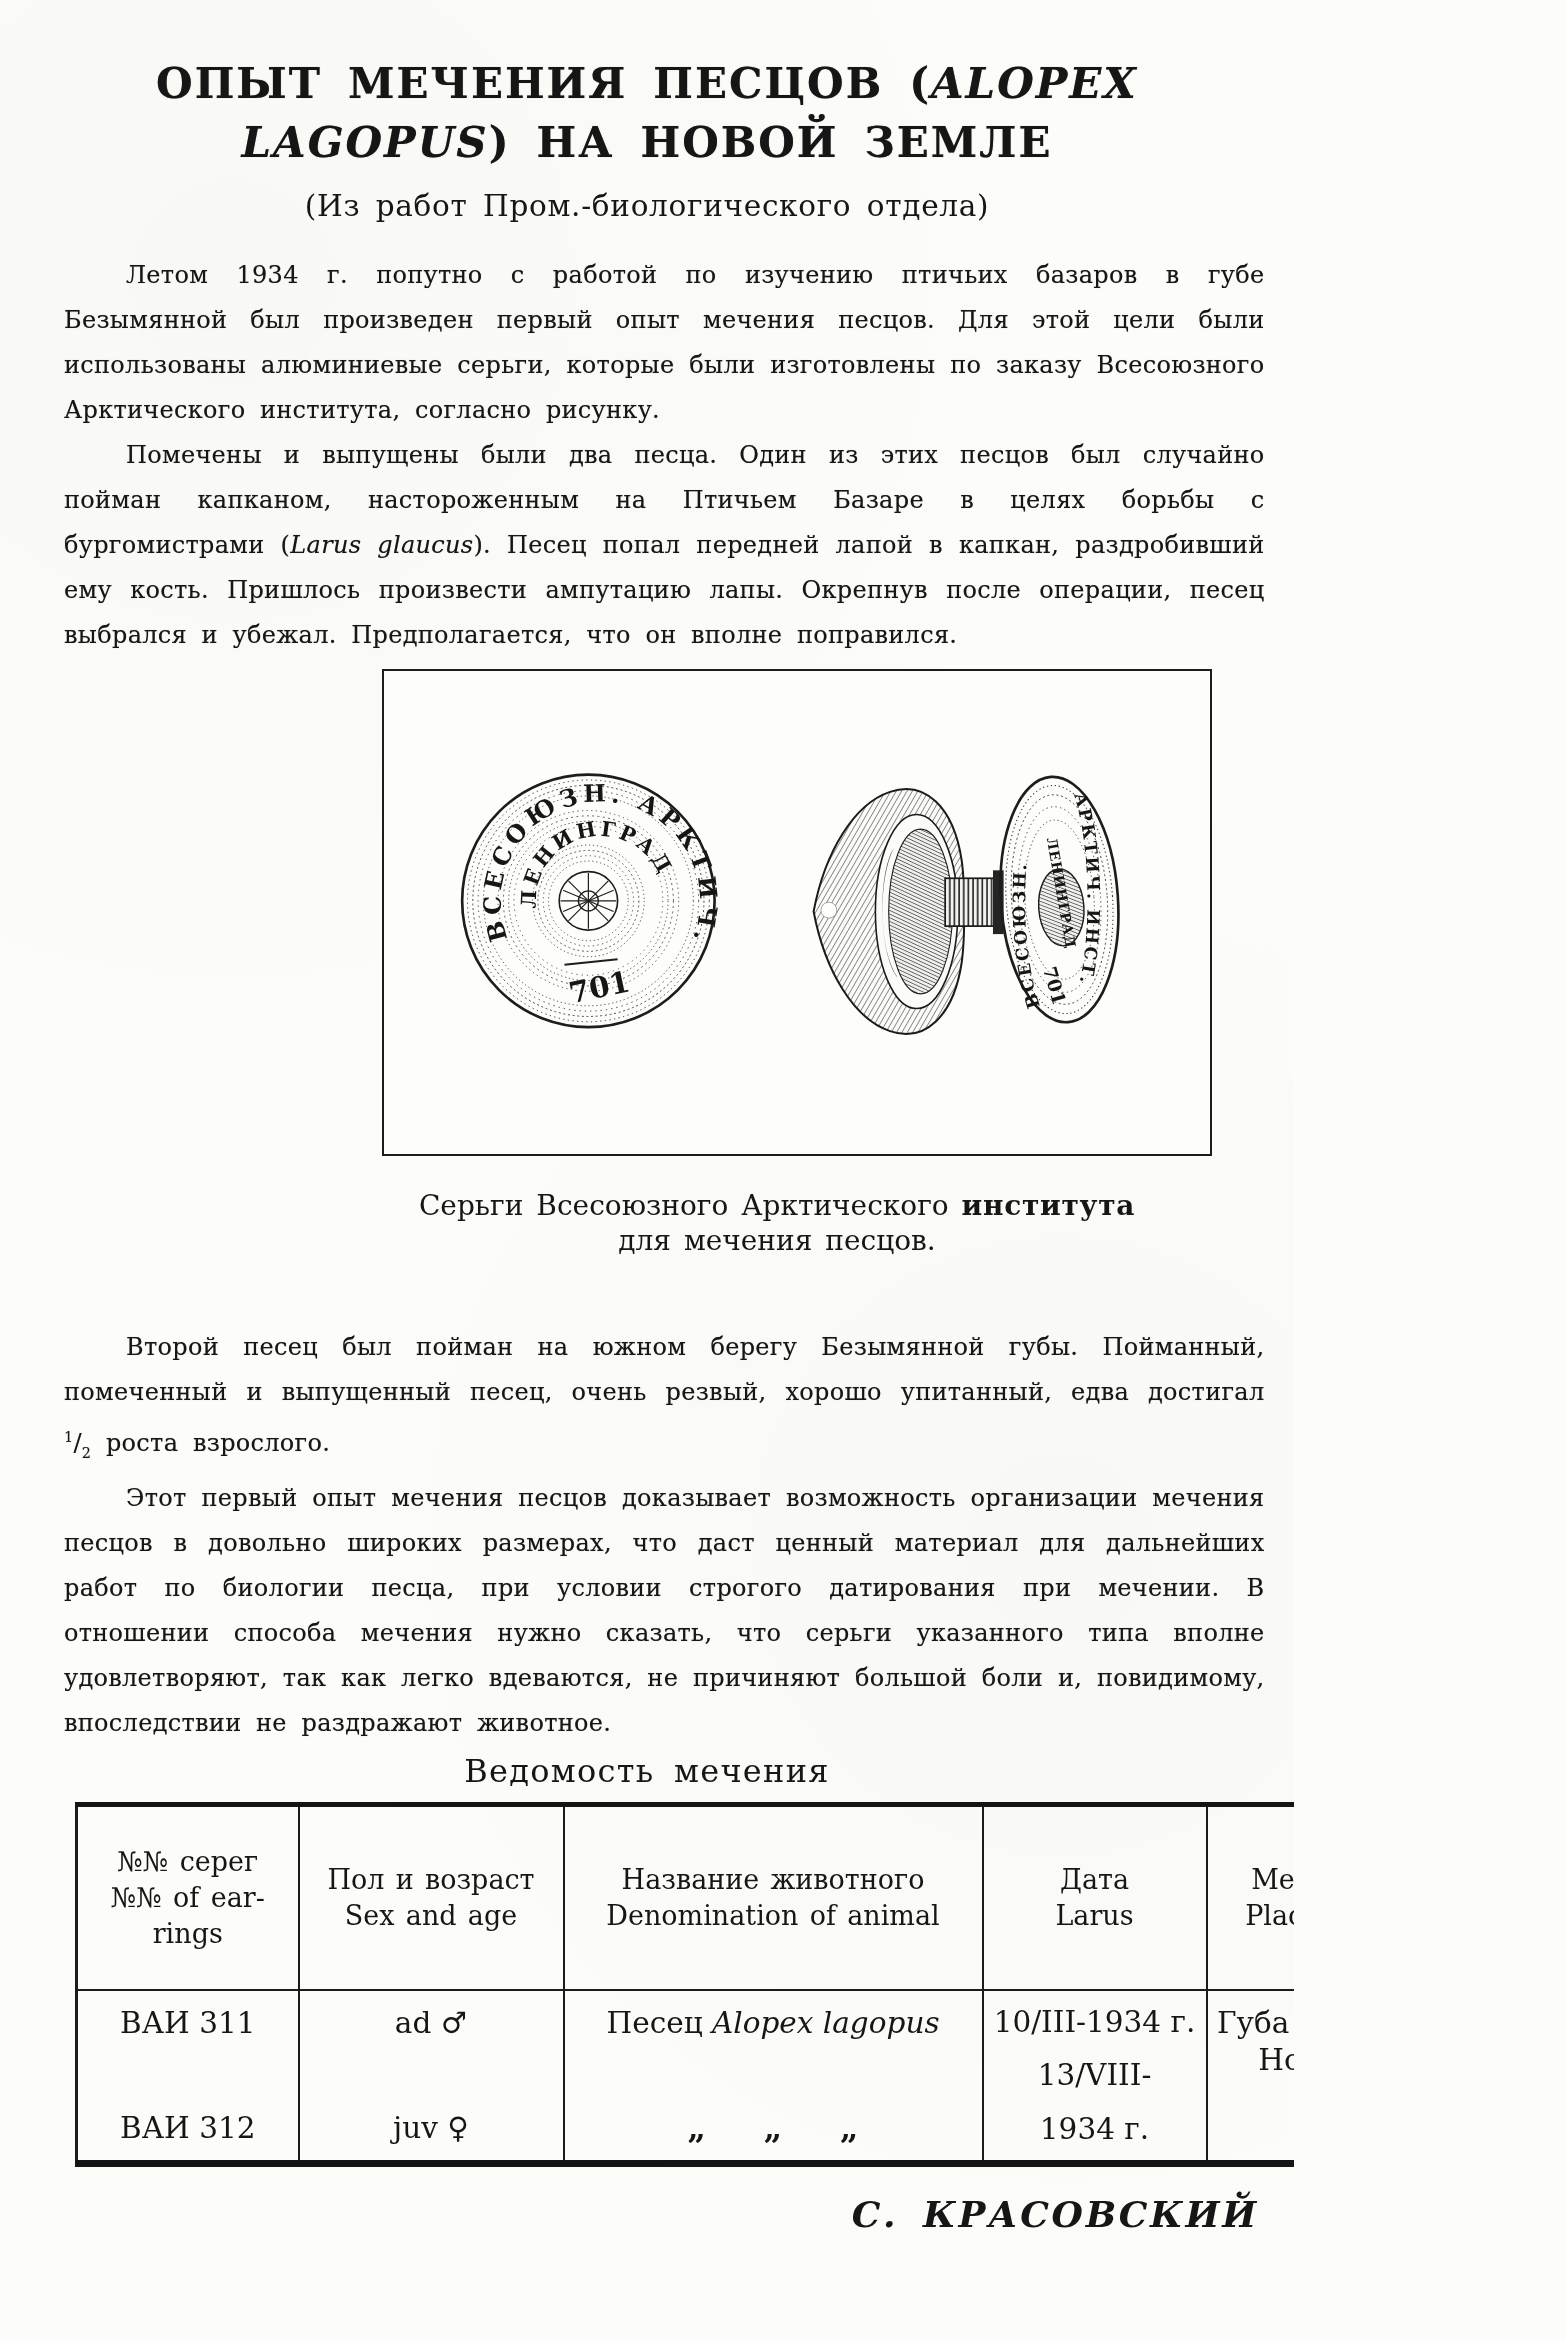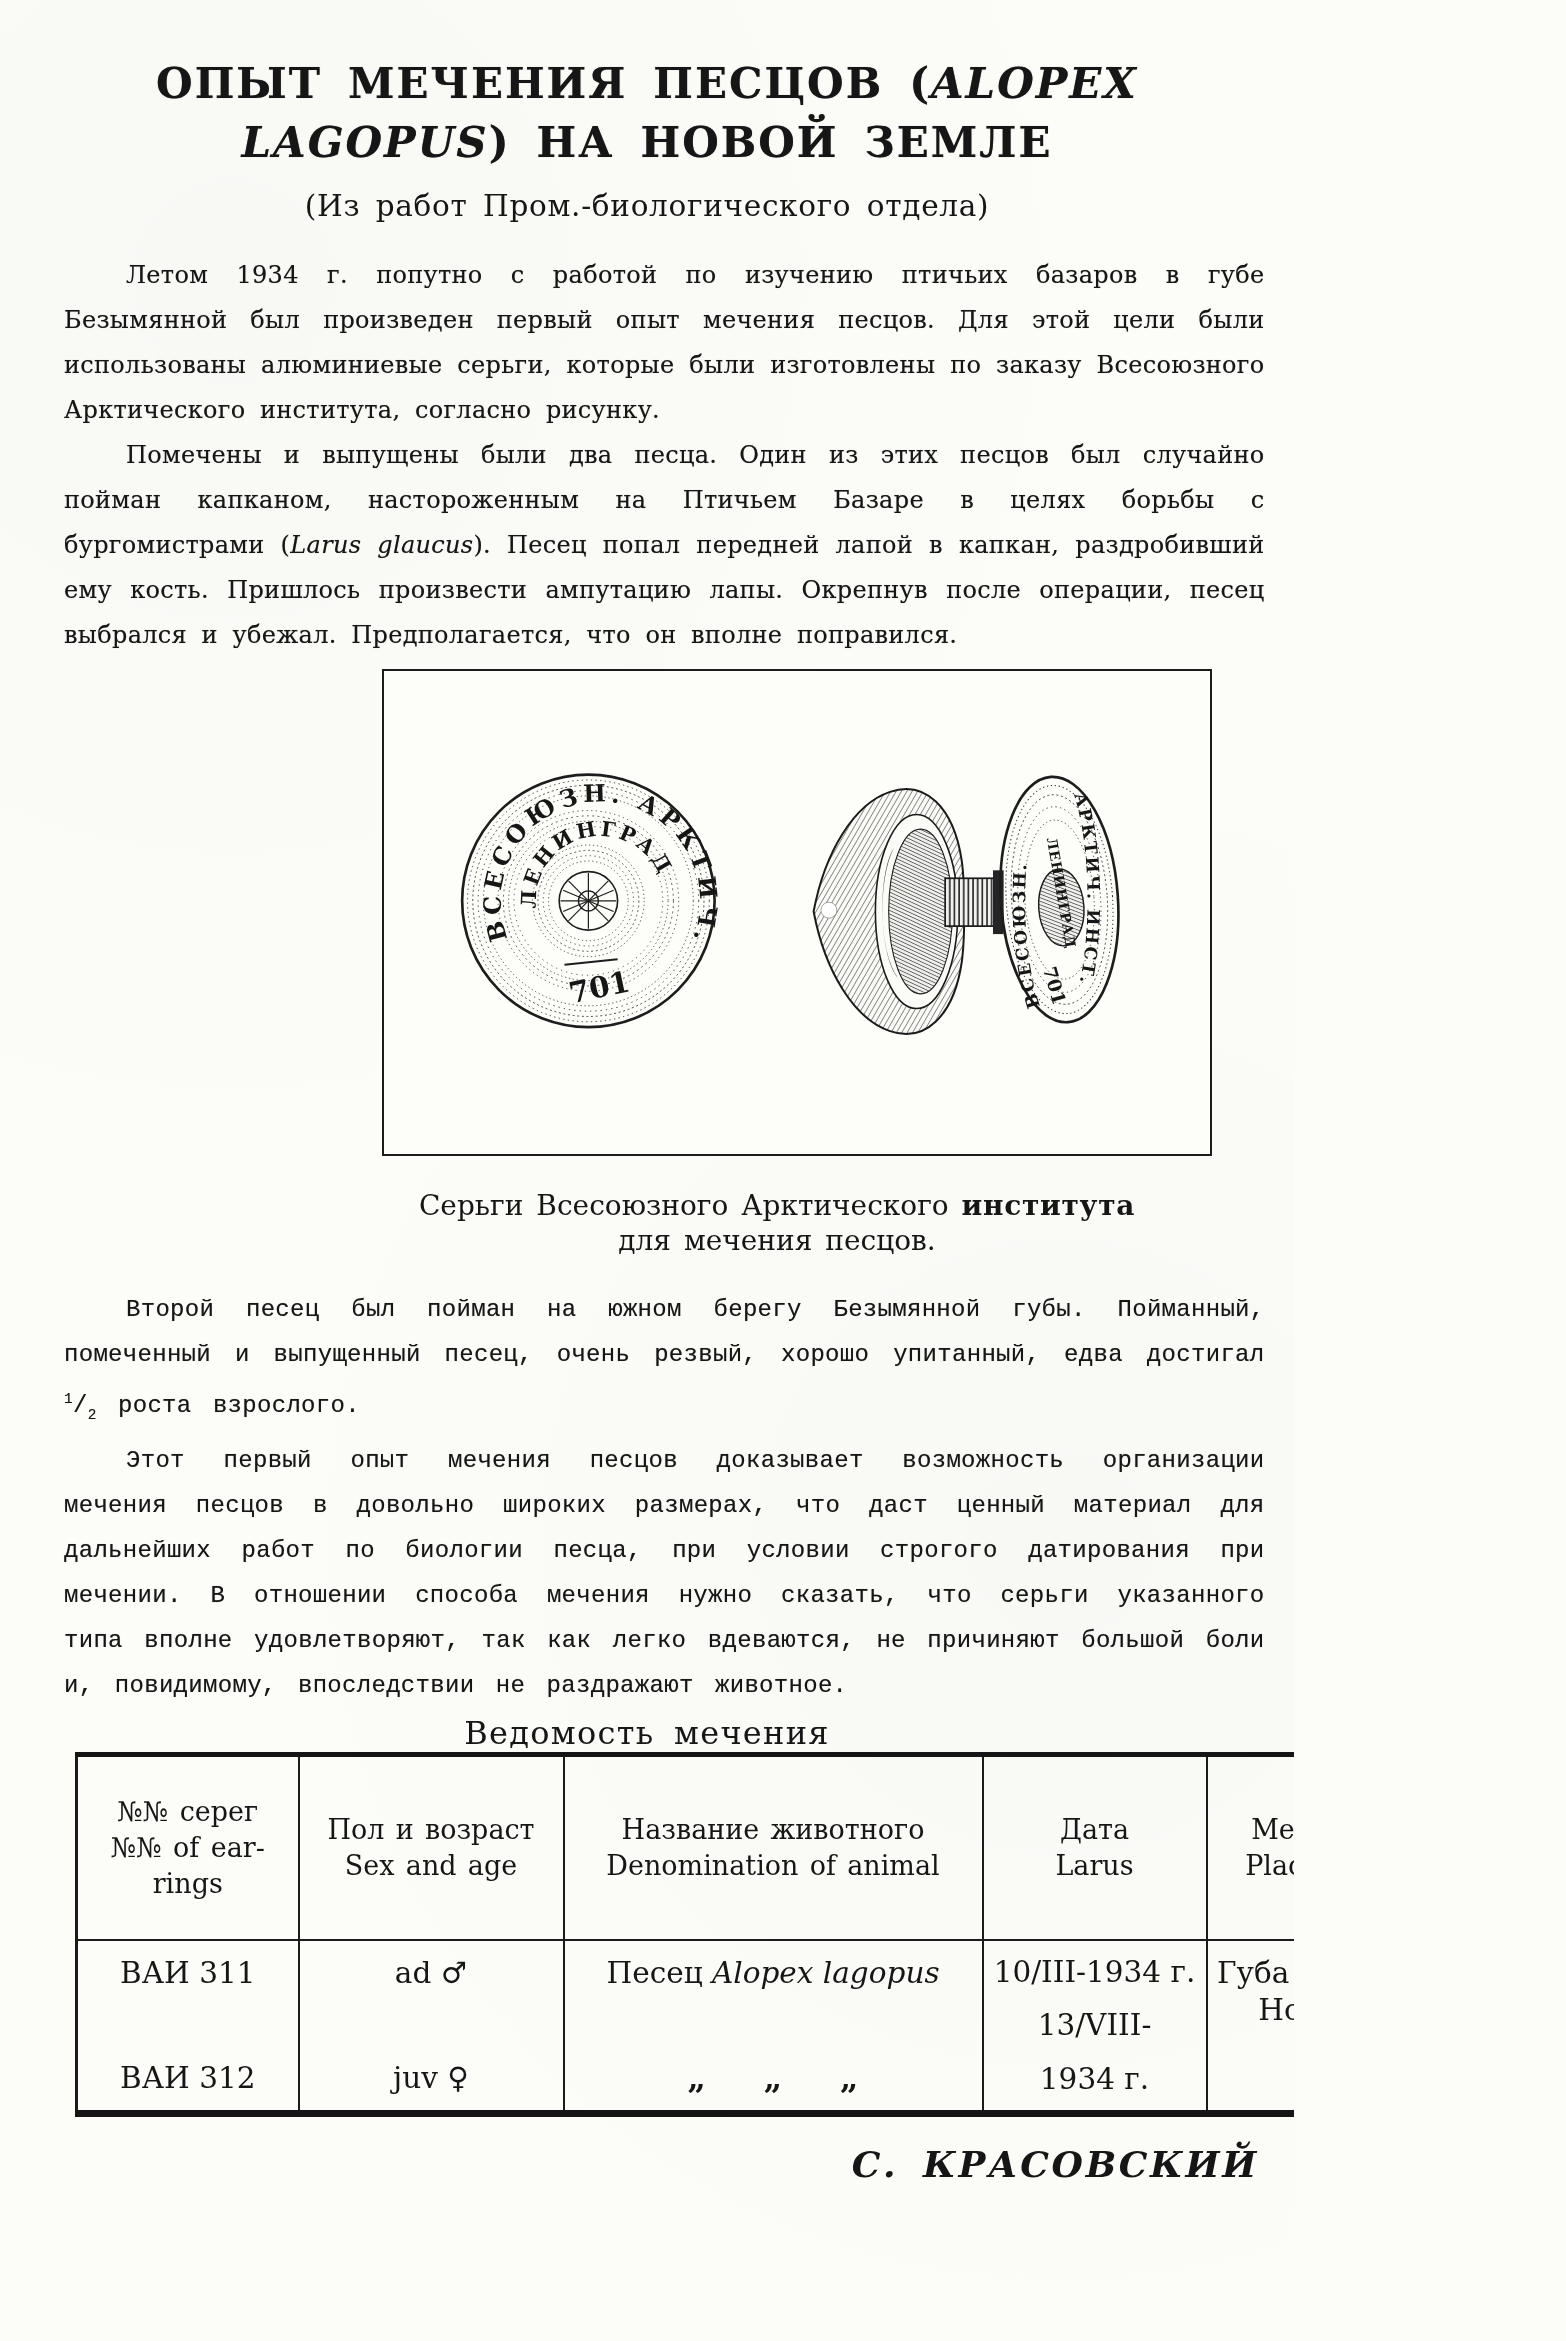--- a/index.html
+++ b/index.html
@@ -39,21 +39,21 @@
   }
   .text-block {
     margin: 29.5px 29.5px 0 64px;
     font-size: 24px;
     line-height: 45px;
     text-align: justify;
     word-spacing: 6.7px;
     letter-spacing: 0.3px;
     text-shadow: 0 0 0.7px rgba(10,10,10,0.45);
   }
-  .text-block.second { margin-top: 29px; font-family: Liberation Mono, monospace; }
+  .text-block.second { margin-top: 67px; }
   .text-block p { margin: 0; text-indent: 62px; }
   .lat { font-style: italic; }
   .frac { white-space: nowrap; }
   .frac sup { font-size: 60%; vertical-align: 9.4px; }
   .frac sub { font-size: 60%; vertical-align: -6.7px; }
 
   .figure { margin-top: 10.7px; }
   .fig-box {
     margin-left: 382px;
     width: 830px; height: 487px;
@@ -75,21 +75,21 @@
 
   .table-title {
     margin-top: 6.7px;
     text-align: center;
     font-size: 32px;
     font-weight: 400;
     letter-spacing: 1.3px;
     word-spacing: 8px;
   }
   table.marking {
-    margin: 0 0 0 75px;
+    margin: 12px 0 0 75px;
     width: 1445px;
     border-collapse: collapse;
     table-layout: fixed;
   }
   table.marking { border-top: 5.4px solid #151515; border-bottom: 7.4px solid #151515; }
   table.marking th, table.marking td {
     border-left: 2px solid #1b1b1b;
     border-right: 2px solid #1b1b1b;
     padding: 0;
     vertical-align: middle;

